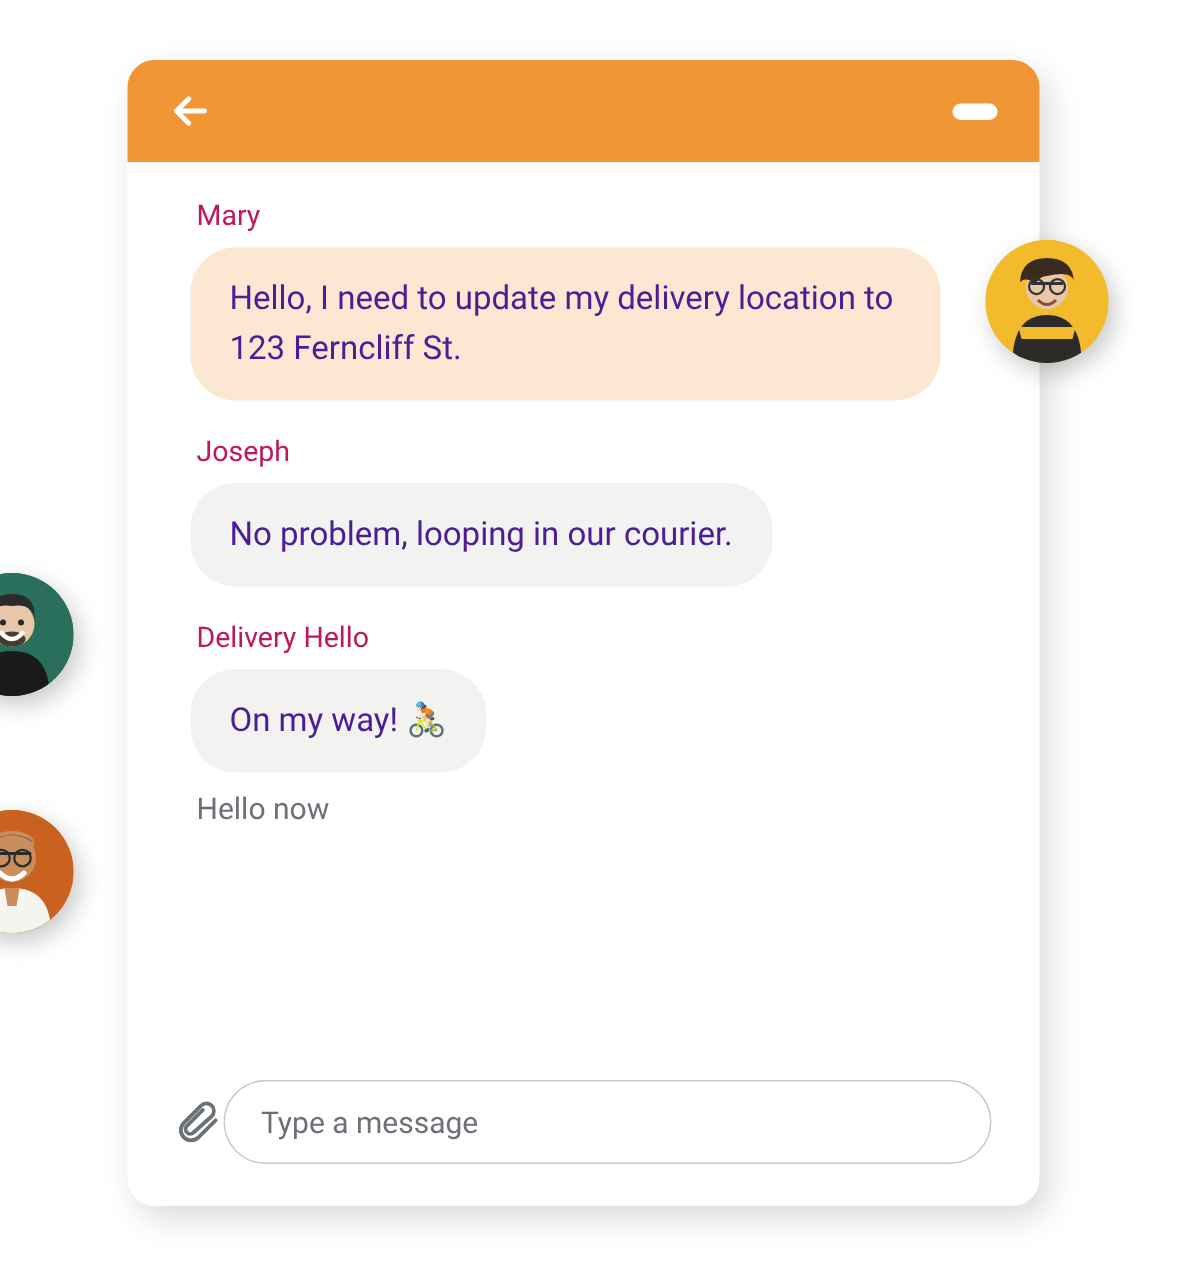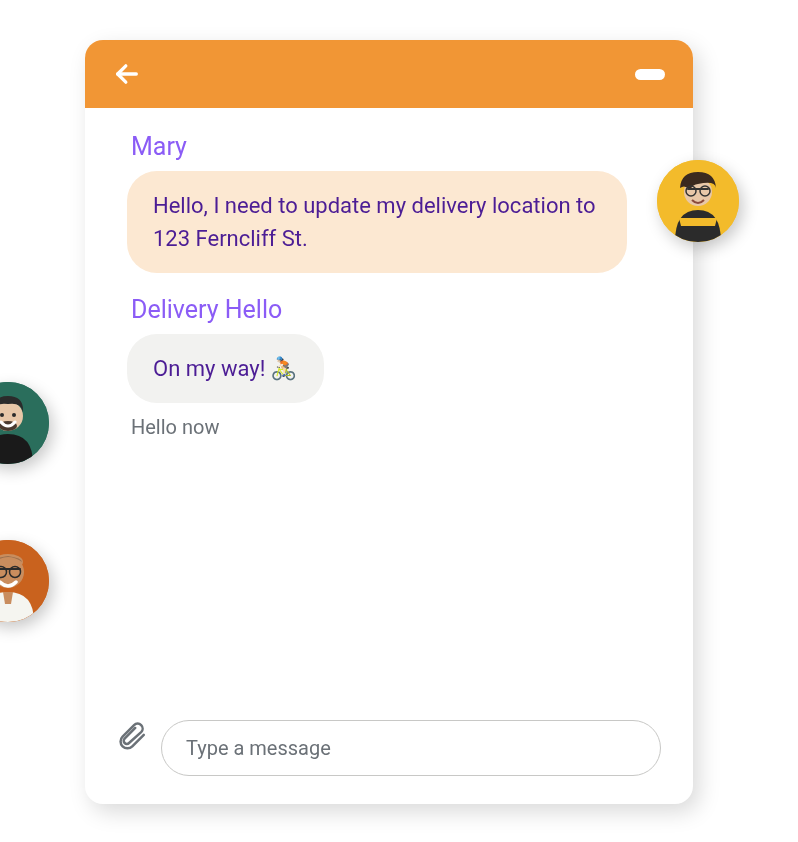--- a/index.html
+++ b/index.html
@@ -44,22 +44,22 @@
       border-radius: 6px;
     }
     .messages {
       padding: 24px 42px 0 42px;
     }
     .msg-block {
       margin-bottom: 22px;
       position: relative;
     }
     .sender {
-      color: #8b5cf6;
-      font-size: 25px;
+      color: #be185d;
+      font-size: 19px;
       margin-bottom: 10px;
       margin-left: 4px;
     }
     .bubble {
       display: inline-block;
       padding: 18px 26px;
       border-radius: 30px;
       font-size: 22px;
       line-height: 1.5;
       color: #4c1d95;
@@ -79,21 +79,22 @@
       font-size: 20px;
       margin-top: 12px;
       margin-left: 4px;
     }
     .input-row {
       position: absolute;
       bottom: 28px;
       left: 32px;
       right: 32px;
       display: flex;
-      gap: 14px;
+      align-items: center;
+      gap: 2px;
     }
     .attach-icon {
       color: #6b7177;
       cursor: pointer;
       display: flex;
     }
     .msg-input {
       flex: 1;
       border: 1.5px solid #c8c8c6;
       border-radius: 32px;
@@ -142,20 +143,24 @@
     <div class="header-pill"></div>
   </div>
 
   <div class="messages">
 
     <div class="msg-block">
       <div class="sender">Mary</div>
       <div class="bubble bubble-customer">Hello, I need to update my delivery location to 123 Ferncliff St.</div>
     </div>
 
+    <div class="msg-block">
+      <div class="sender">Joseph</div>
+      <div class="bubble bubble-agent">No problem, looping in our courier.</div>
+    </div>
 
     <div class="msg-block">
       <div class="sender">Delivery Hello</div>
       <div class="bubble bubble-driver">On my way! 🚴🏻</div>
       <div class="timestamp">Hello now</div>
     </div>
 
   </div>
 
   <div class="input-row">

